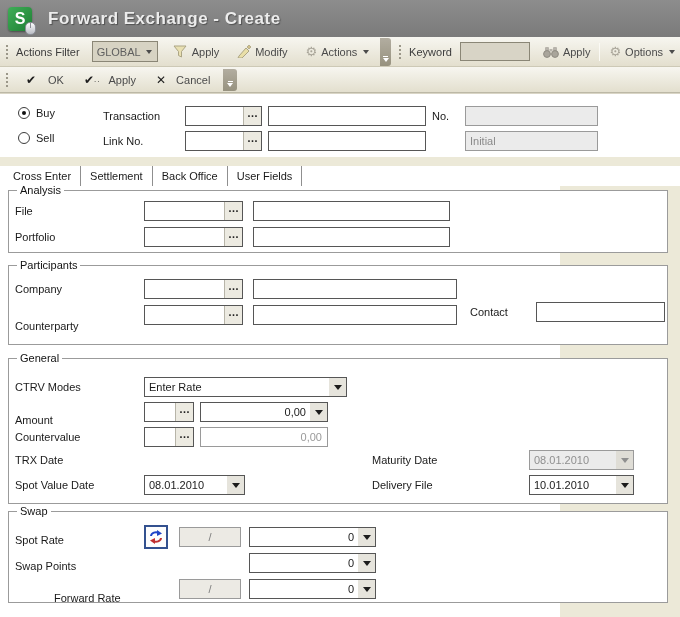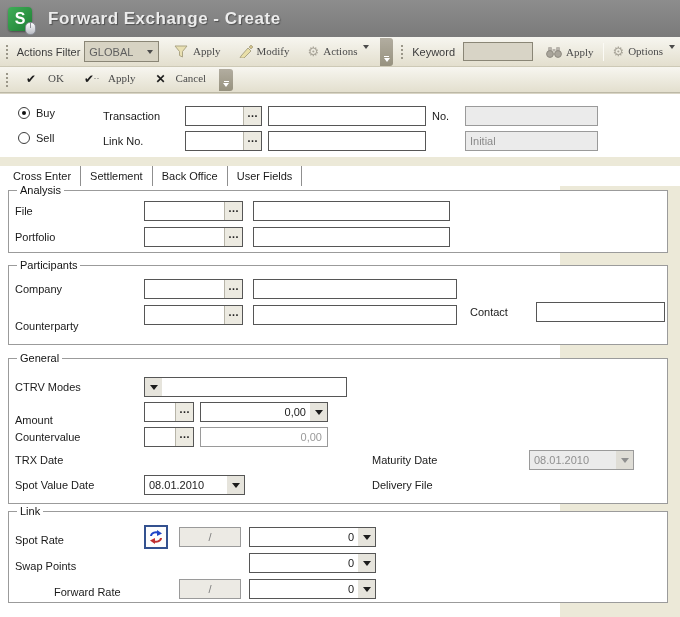--- a/index.html
+++ b/index.html
@@ -24,27 +24,27 @@
   .toolbar1 { position:absolute; left:0; top:37px; width:680px; height:30px;
               background:linear-gradient(#f7f6f0,#e3dfce); border-bottom:1px solid #cdc9b6;
               display:flex; align-items:center; }
   .toolbar2 { position:absolute; left:0; top:67px; width:680px; height:26px;
               background:linear-gradient(#f7f6f0,#e3dfce); border-bottom:1px solid #bcb8a6;
               display:flex; align-items:center; }
   .grip { width:4px; height:16px; margin:0 4px 0 5px;
           background-image:radial-gradient(circle,#9b9789 1px,rgba(0,0,0,0) 1.2px);
           background-size:4px 4px; }
   .tb-label { color:#3c3c3c; margin:0 4px; white-space:nowrap; }
-  .tb-btn { display:flex; gap:4px; padding:3px 5px; color:#4b4b4b;
-            white-space:nowrap; border-radius:2px; cursor:default;font-family:Liberation Serif, serif; }
+  .tb-btn { display:flex; align-items:center; gap:4px; padding:3px 5px; color:#4b4b4b;
+            white-space:nowrap; border-radius:2px; cursor:default; }
   .tb-btn .caret { margin-left:2px; }
   .caret { width:0; height:0; border-left:3px solid transparent; border-right:3px solid transparent;
            border-top:4px solid #4b4b4b; display:inline-block; }
   .gear { font-size:13px; color:#a9a599; line-height:1; }
-  .combo-global { width:80px; height:21px; margin-left:0; border:1px solid #8a8676;
+  .combo-global { width:80px; height:21px; margin-left:8px; border:1px solid #8a8676;
                   background:#d7d3c3; display:flex; align-items:center; }
   .combo-global .val { flex:1; padding-left:4px; color:#5f5f5f; }
   .combo-global .arr { width:16px; display:flex; justify-content:center; }
   .kw-input { width:70px; height:19px; border:1px solid #8a8676; background:#d8d4c6; margin:0 4px;
               font-family:inherit; font-size:11px; padding:0 3px; color:#333; }
   .overflow { width:14px; height:28px; margin-left:6px; border-radius:0 3px 3px 0;
               background:linear-gradient(#b2ada0,#97927f); display:flex; flex-direction:column;
               align-items:center; justify-content:flex-end; padding-bottom:4px; }
   .overflow.small { height:22px; }
   .overflow .bar { width:5px; height:0; border-top:1px solid #fff; margin-bottom:1px; }
@@ -267,20 +267,21 @@
       <input class="txt" style="left: 244px; top: 39px; width: 204px;" value="">
       <span class="lbl" style="left:461px; top:40px;">Contact</span>
       <input class="txt" style="left: 527px; top: 36px; width: 129px;" value="">
     </div>
 
     <div class="group" style="left:8px; top:172px; width:660px; height:146px;">
       <span class="group-label">General</span>
 
       <span class="lbl" style="left:6px; top:22px;">CTRV Modes</span>
       <div class="combo" style="left:135px; top:18px; width:203px;">
+        <span class="val">Enter Rate</span>
         <span class="arr">
             <i></i>
           </span>
       </div>
 
       <span class="lbl" style="left:6px; top:55px;">Amount</span>
       <div class="lookup" style="left:135px; top:43px; width:50px;">
         <input value="" style="">
         <span class="ell">…</span>
       </div>
@@ -310,24 +311,30 @@
       </div>
 
       <span class="lbl" style="left:6px; top:120px;">Spot Value Date</span>
       <div class="combo" style="left:135px; top:116px; width:101px;">
         <span class="val">08.01.2010</span>
         <span class="arr">
             <i></i>
           </span>
       </div>
       <span class="lbl" style="left:363px; top:120px;">Delivery File</span>
+      <div class="combo" style="left:520px; top:116px; width:105px;">
+        <span class="val">10.01.2010</span>
+        <span class="arr">
+            <i></i>
+          </span>
+      </div>
     </div>
 
     <div class="group" style="left:8px; top:325px; width:660px; height:92px;">
-      <span class="group-label">Link</span>
+      <span class="group-label">Swap</span>
 
       <span class="lbl" style="left:6px; top:22px;">Spot Rate</span>
       <div class="sync-btn" style="left:135px; top:13px;">
         <svg width="16" height="16" viewBox="0 0 16 16">
           <path d="M3 7 A 5 4 0 0 1 11 4" stroke="#1f45c8" stroke-width="2" fill="none"></path>
           <polygon points="9,1 14,4.5 9,7" fill="#1f45c8"></polygon>
           <path d="M13 9 A 5 4 0 0 1 5 12" stroke="#c03030" stroke-width="2" fill="none"></path>
           <polygon points="7,9 2,11.5 7,15" fill="#c03030"></polygon>
         </svg>
       </div>
@@ -342,21 +349,21 @@
       </div>
 
       <span class="lbl" style="left:6px; top:48px;">Swap Points</span>
       <div class="combo num" style="left:240px; top:41px; width:127px;">
         <span class="val">0</span>
         <span class="arr">
             <i></i>
           </span>
       </div>
 
-      <span class="lbl" style="left:6px; top:74px;padding-left:39px;">Forward Rate</span>
+      <span class="lbl" style="left:6px; top:80px;padding-left:39px;">Forward Rate</span>
       <div class="rofield slash" style="left:170px; top:67px; width:62px;">
         <span>/</span>
       </div>
       <div class="combo num" style="left:240px; top:67px; width:127px;">
         <span class="val">0</span>
         <span class="arr">
             <i></i>
           </span>
       </div>
     </div>

